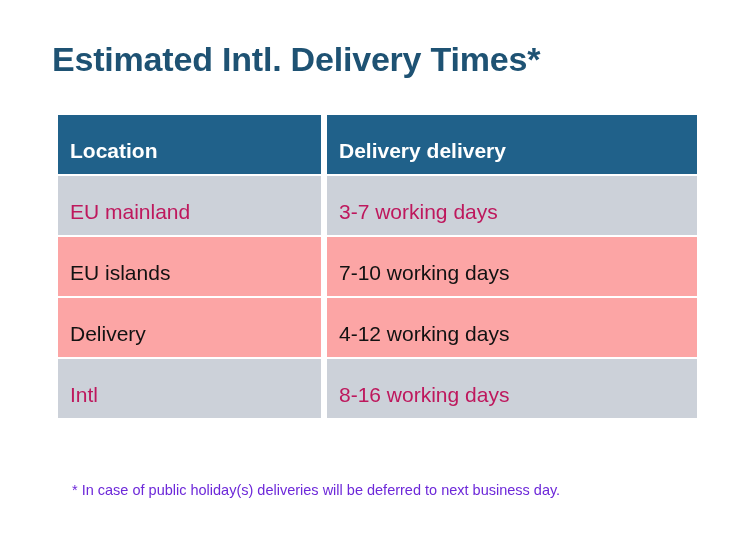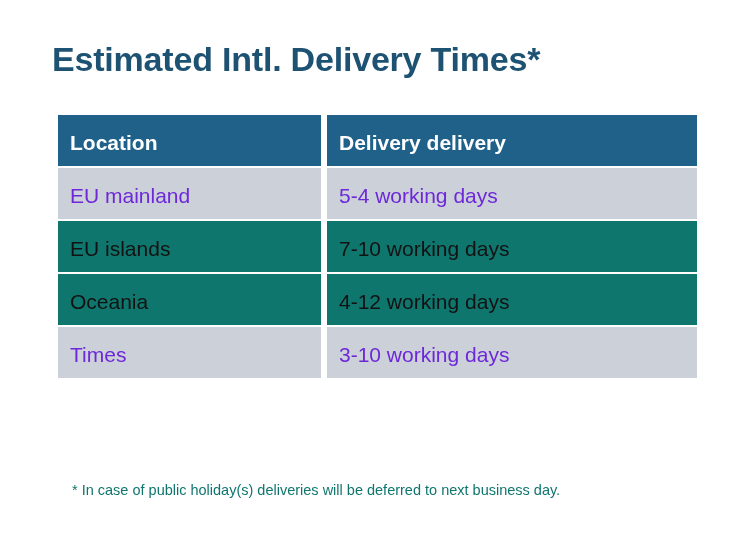--- a/index.html
+++ b/index.html
@@ -33,56 +33,56 @@
   #delivery-table {
     position: absolute;
     left: 52px;
     top: 113px;
     width: 639px;
     border-collapse: separate;
     border-spacing: 6px 2px;
     table-layout: fixed;
   }
   #delivery-table tr > * {
-    padding: 4px 0 0 12px;
+    padding: 12px 0 0 12px;
     margin: 0;
     height: 47px;
     vertical-align: middle;
     text-align: left;
     font-size: 21px;
     line-height: 47px;
     white-space: nowrap;
     overflow: hidden;
   }
   #delivery-table col.col-location { width: 263px; }
   #delivery-table col.col-delivery { width: 370px; }
 
   .head-cell {
     background: #20618a;
     color: #ffffff;
     font-weight: bold;
     font-size: 21px;
   }
   tr.row-odd > .body-cell {
     background: #ccd1d9;
-    color: #6d28d9;
+    color: #be185d;
   }
   tr.row-even > .body-cell {
-    background: #0f766e;
+    background: #fca5a5;
     color: #121212;
   }
   .body-cell {
     font-weight: normal;
   }
   #table-footnote {
     position: absolute;
     left: 72px;
     top: 480px;
     font-size: 14.5px;
-    color: #0f766e;
+    color: #6d28d9;
     white-space: nowrap;
     line-height: 20px;
   }
 </style>
 </head>
 <body>
 
 <div id="page">
 
   <div id="page-title">Estimated Intl. Delivery Times*</div>
@@ -94,32 +94,32 @@
     </colgroup>
     <thead>
       <tr>
         <th class="head-cell">Location</th>
         <th class="head-cell">Delivery delivery</th>
       </tr>
     </thead>
     <tbody>
       <tr class="row-odd">
         <td class="body-cell">EU mainland</td>
-        <td class="body-cell">5-4 working days</td>
+        <td class="body-cell">3-7 working days</td>
       </tr>
       <tr class="row-even">
         <td class="body-cell">EU islands</td>
         <td class="body-cell">7-10 working days</td>
       </tr>
       <tr class="row-even">
-        <td class="body-cell">Oceania</td>
+        <td class="body-cell">Delivery</td>
         <td class="body-cell">4-12 working days</td>
       </tr>
       <tr class="row-odd">
-        <td class="body-cell">Times</td>
-        <td class="body-cell">3-10 working days</td>
+        <td class="body-cell">Intl</td>
+        <td class="body-cell">8-16 working days</td>
       </tr>
     </tbody>
   </table>
 
   <div id="table-footnote">* In case of public holiday(s) deliveries will be deferred to next business day.</div>
 
 </div>
 
 </body></html>

